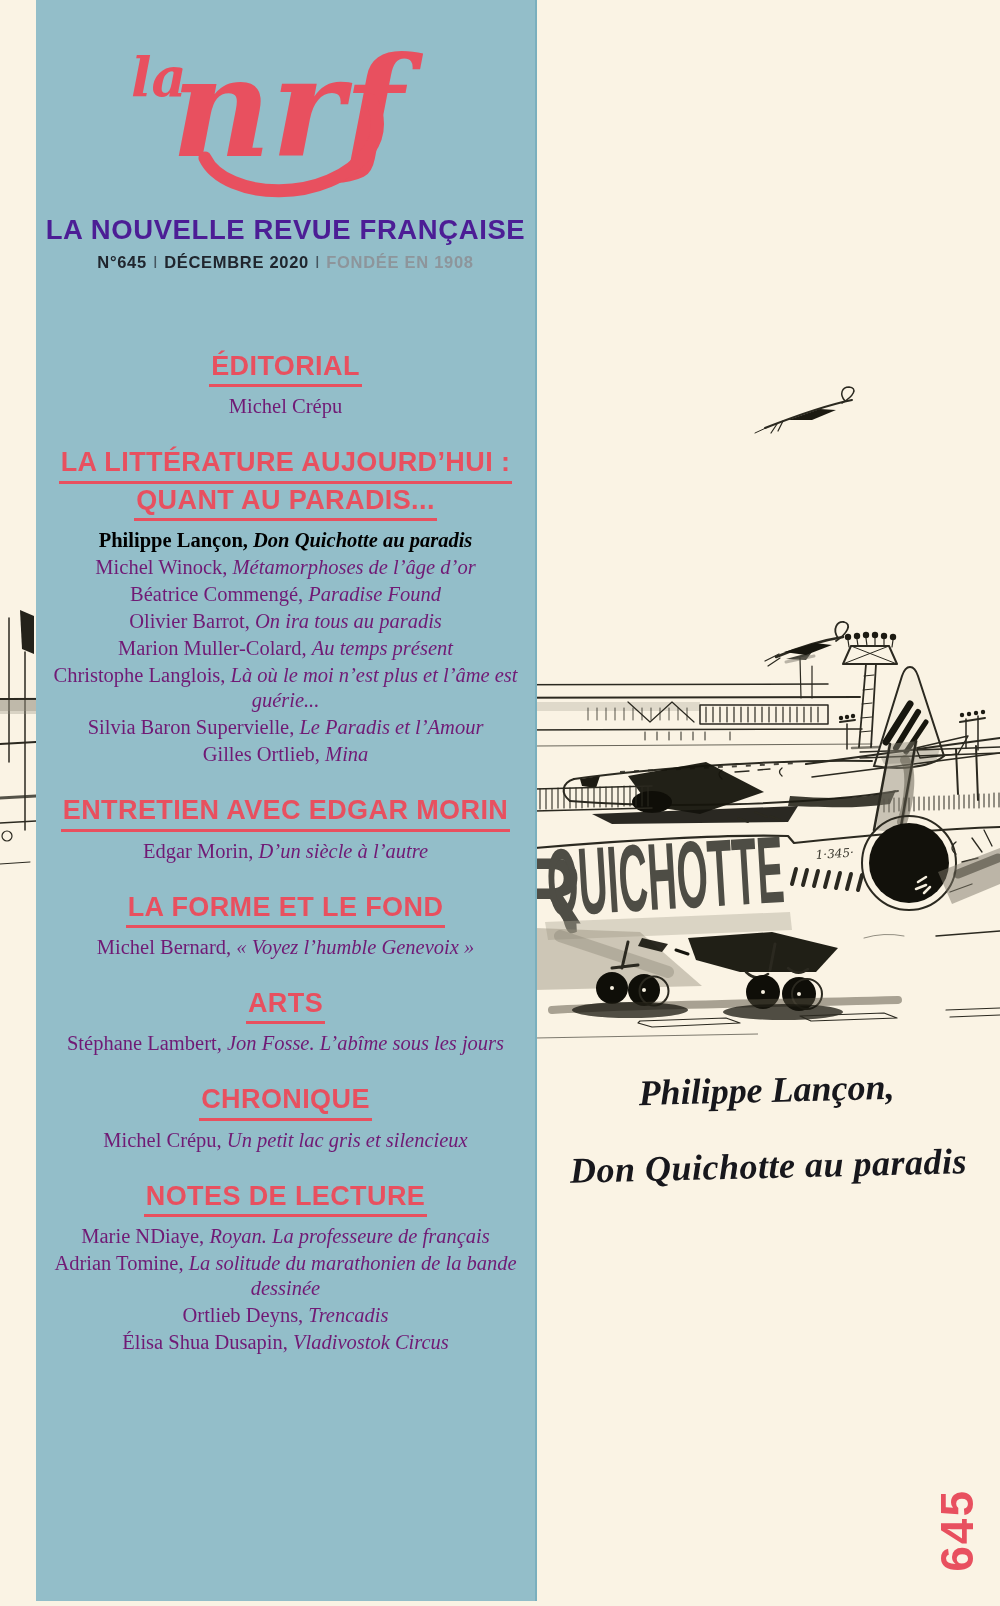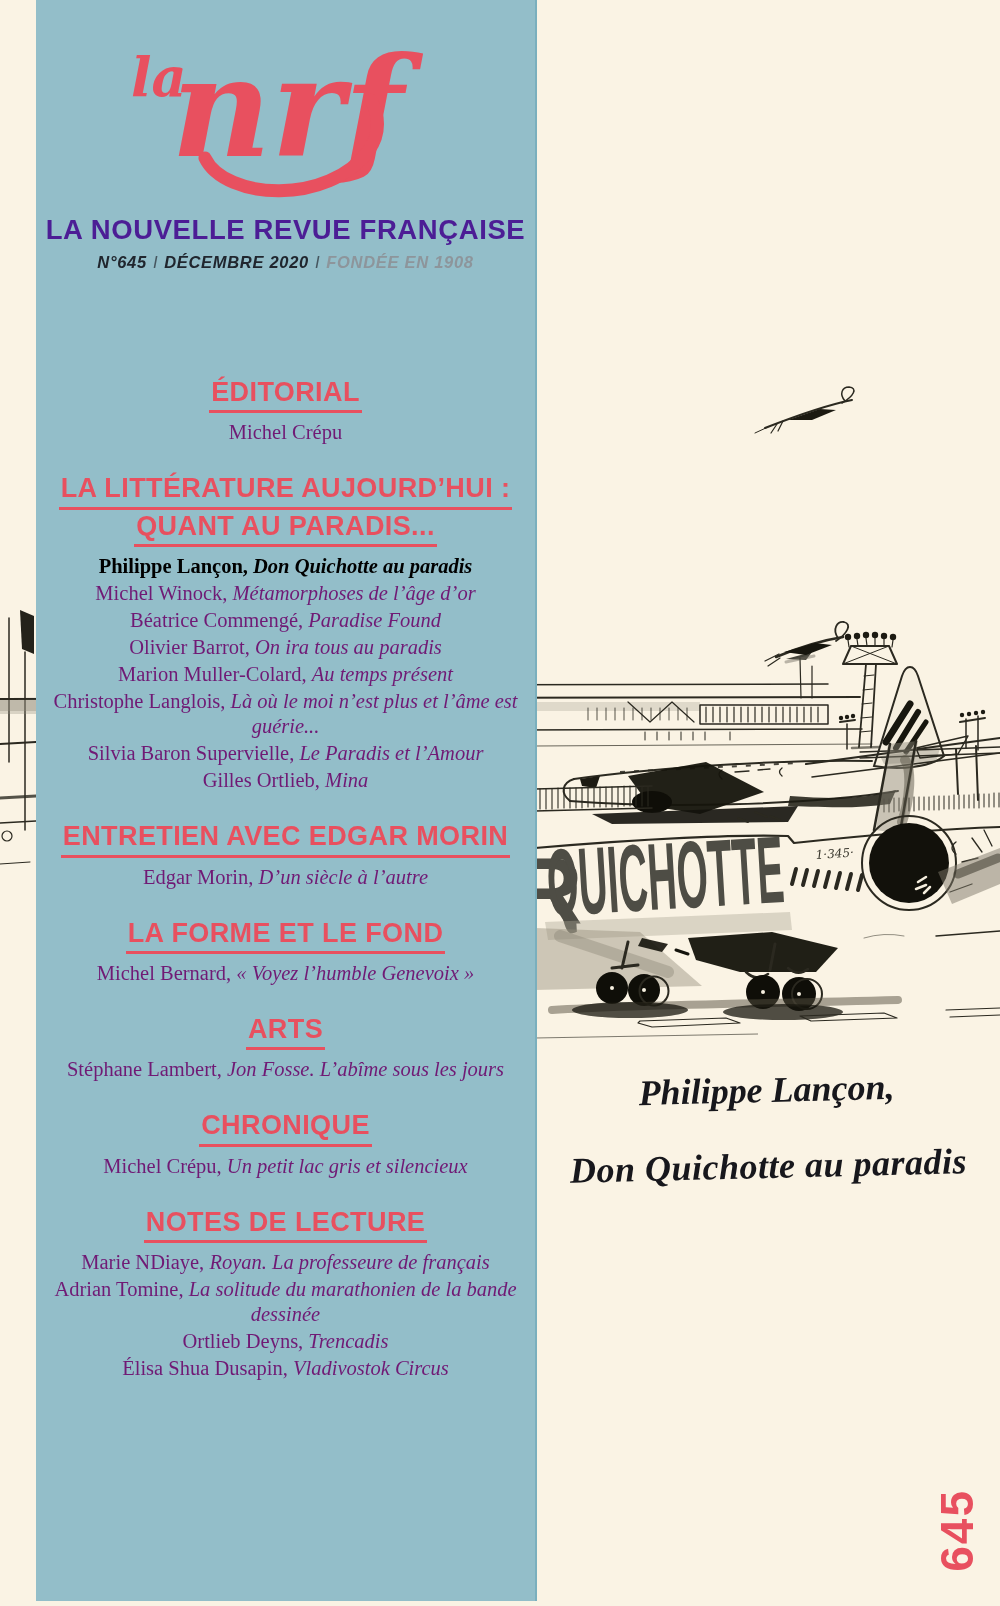--- a/index.html
+++ b/index.html
@@ -8,26 +8,26 @@
   .illustration{position:absolute;inset:0;width:1000px;height:1606px;z-index:0;}
   .ink{stroke:#2b2920;fill:none;stroke-linecap:round;stroke-linejoin:round;}
 
   
   .panel{position:absolute;left:36px;top:0;width:499px;height:1601px;background:#93bec9;z-index:2;
          border-right:2px solid #7aafbd;text-align:center;color:#232a31;}
   .masthead{padding-top:30px;}
   .logo{display:block;margin:0 auto;}
   .logo text{fill:#e8505f;font-family:"DejaVu Serif",serif;font-style:italic;font-weight:bold;}
   .mag-title{margin:6px 0 0;font-size:27.5px;font-weight:bold;letter-spacing:.6px;color:#4c1d95;}
-  .issue-line{margin:7px 0 0;font-size:16.5px;font-weight:bold;letter-spacing:.7px;color:#20262e;font-style:italic;}
+  .issue-line{margin:7px 0 0;font-size:16.5px;font-weight:bold;letter-spacing:.7px;color:#20262e;}
   .issue-line .sep{color:#46565f;font-weight:normal;padding:0 6px;}
   .issue-line .founded{color:#8d959b;}
 
   
-  .toc{margin-top:104px;text-align:center;}
+  .toc{margin-top:78px;text-align:center;}
   .sec-h{margin:27px auto 7px;font-size:27px;font-weight:bold;letter-spacing:.4px;color:#e8505f;line-height:1.2;}
   .sec-h .hl{display:inline-block;border-bottom:3px solid #e8505f;padding:0 2px 2px;}
   .entry{margin:2px auto;width:492px;font-family:"Liberation Serif","DejaVu Serif",serif;
          font-size:20.5px;line-height:1.22;color:#701a75;}
   .entry .work{font-style:italic;}
   .entry.red{color:#000000;font-weight:bold;}
   section{margin-bottom:24px;}
 
   
   .handwriting{position:absolute;left:540px;width:455px;top:1072px;z-index:1;text-align:center;

